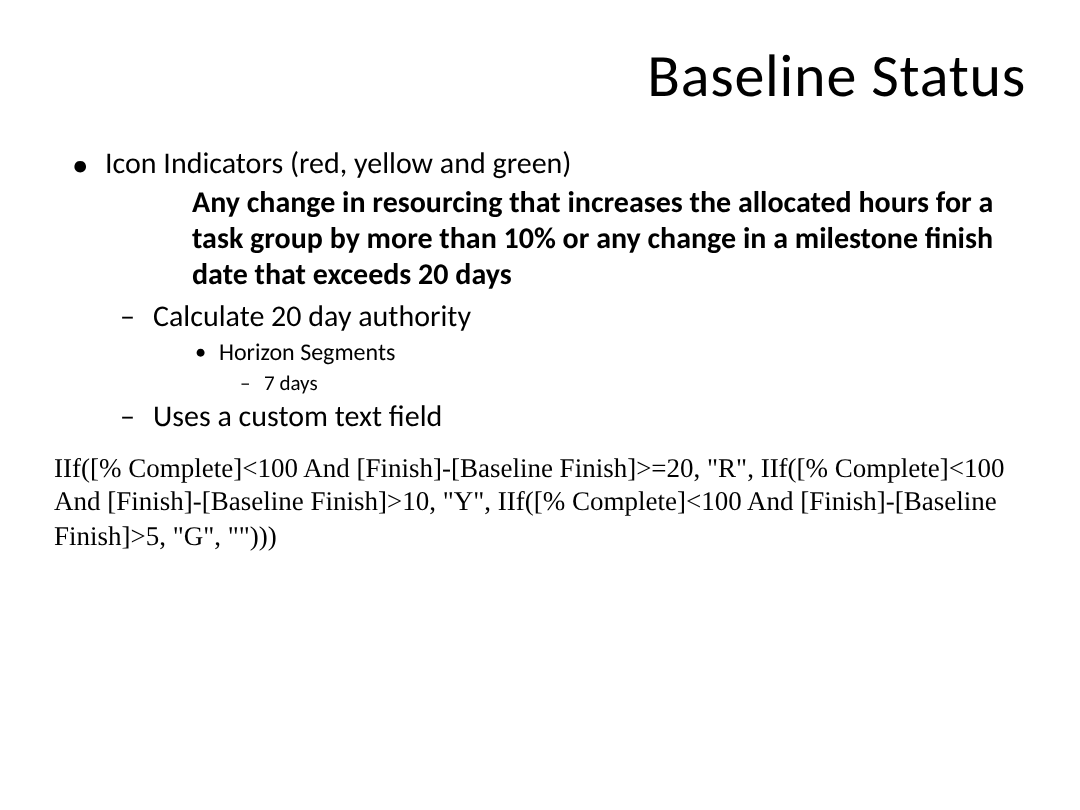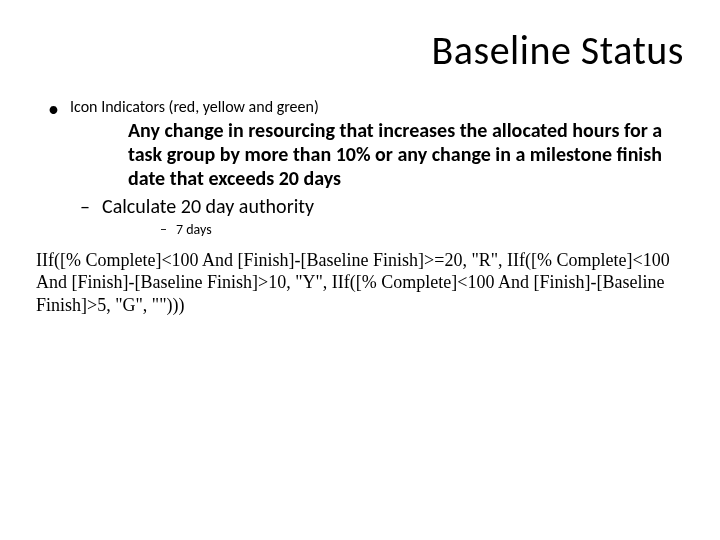--- a/index.html
+++ b/index.html
@@ -25,21 +25,21 @@
     margin: 6px 0 22px 0;
     letter-spacing: 0.5px;
   }
   ul {
     list-style: none;
     margin: 0;
     padding: 0;
   }
   
   .lvl1 {
-    font-size: 16px;
+    font-size: 20px;
     line-height: 1.2;
     padding-left: 34px;
     position: relative;
     margin: 0 0 2px 0;
   }
   .lvl1::before {
     content: "•";
     position: absolute;
     left: 12px;
     top: 0;
@@ -111,19 +111,21 @@
 <div class="slide">
 
   <div class="title">Baseline Status</div>
 
   <ul>
     <li class="lvl1">Icon Indicators (red, yellow and green)</li>
 
     <li class="note">Any change in resourcing that increases the allocated hours for a task group by more than 10% or any change in a milestone finish date that exceeds 20 days</li>
 
     <li class="lvl2">Calculate 20 day authority</li>
+    <li class="lvl3">Horizon Segments</li>
     <li class="lvl4">7 days</li>
 
+    <li class="lvl2">Uses a custom text field</li>
   </ul>
 
   <p class="formula">IIf([% Complete]&lt;100 And [Finish]-[Baseline Finish]&gt;=20, "R", IIf([% Complete]&lt;100 And [Finish]-[Baseline Finish]&gt;10, "Y", IIf([% Complete]&lt;100 And [Finish]-[Baseline Finish]&gt;5, "G", "")))</p>
 
 </div>
 
 </body></html>

